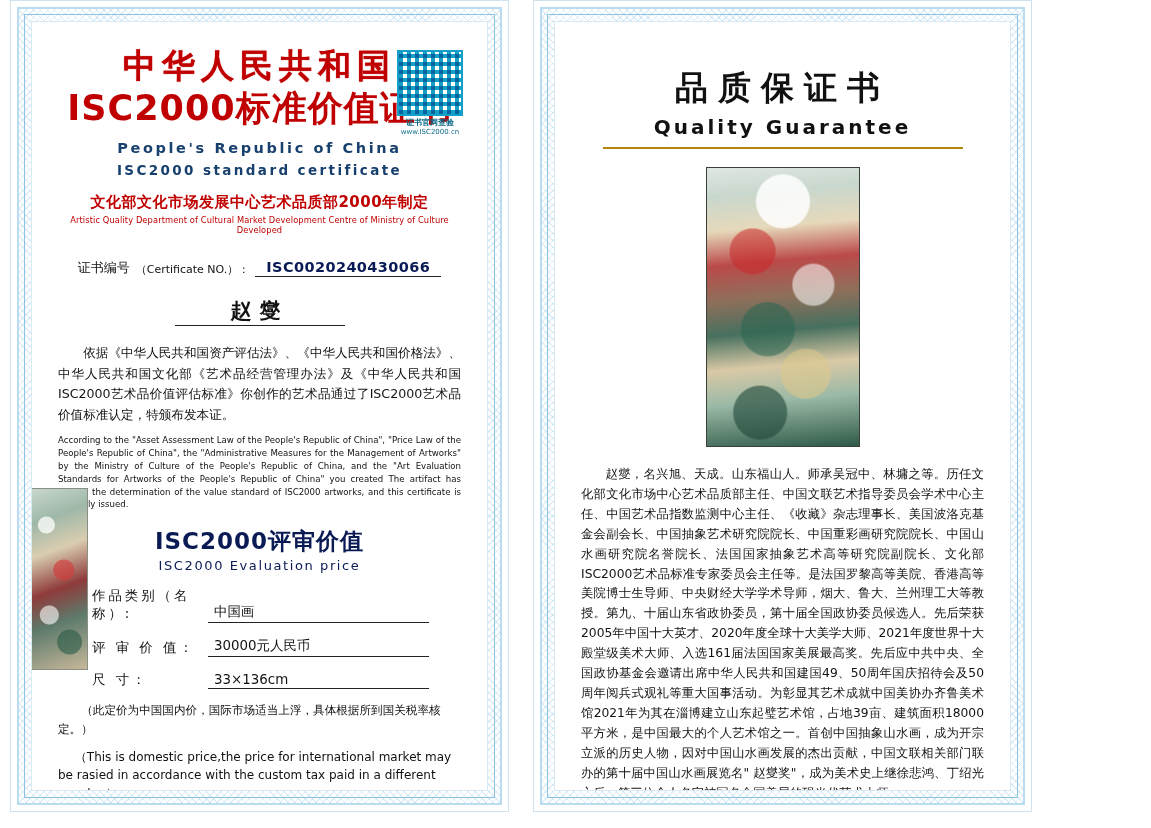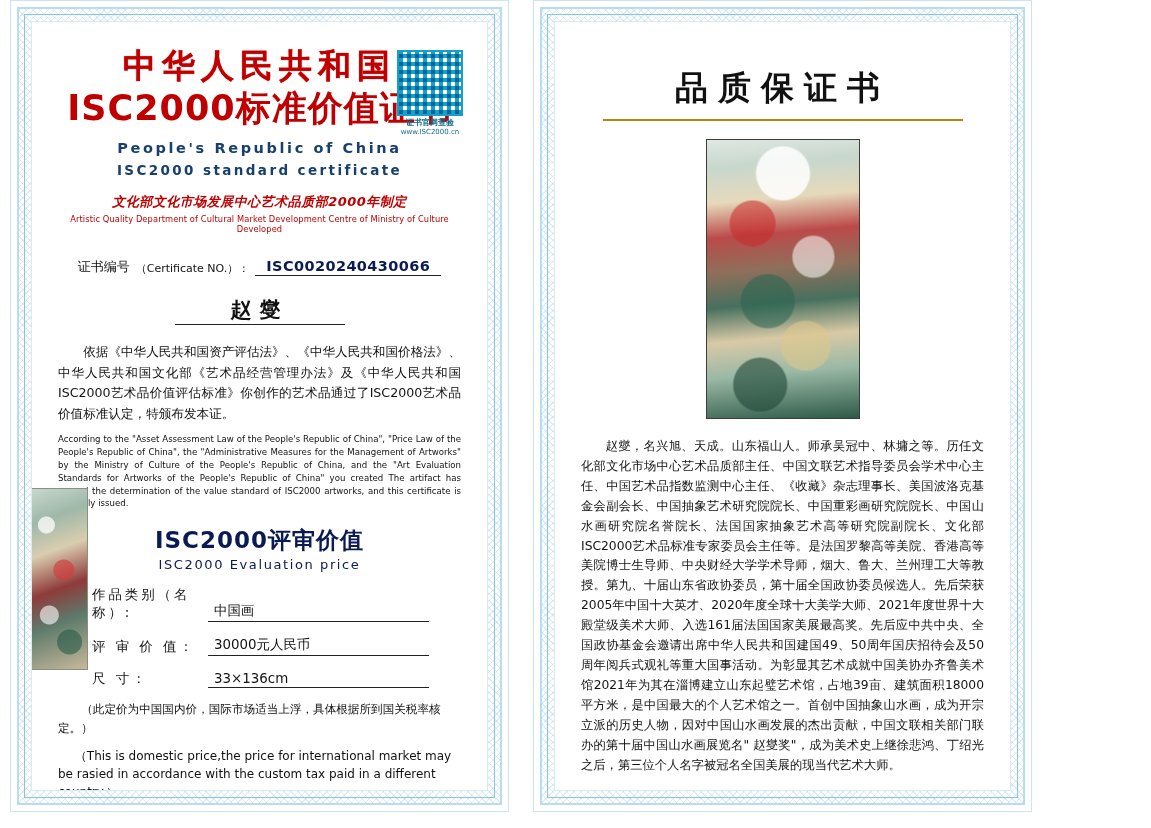--- a/index.html
+++ b/index.html
@@ -76,22 +76,22 @@
   }
   .title-en2{
     text-align:center;
     color:#17406e;
     font-weight:bold;
     font-size:13.5px;
     letter-spacing:2.4px;
     line-height:1.5;
   }
   .dept-cn{
-    text-align:center;color:#c00000;font-weight:bold;font-size:13px;
-    letter-spacing:.5px;margin-top:13px;font-style:italic;
+    text-align:center;color:#c00000;font-weight:bold;font-size:15px;
+    letter-spacing:.5px;margin-top:13px;
   }
   .dept-en{
     text-align:center;color:#c00000;font-size:8.3px;letter-spacing:.1px;margin-top:3px;
   }
 
   .qr-box{
     position:absolute;right:18px;top:28px;width:78px;text-align:center;
   }
   .qr{
     width:66px;height:66px;margin:0 auto;
@@ -313,20 +313,21 @@
       </div>
     </div>
   </div>
 
   <div class="cert">
     <div class="guilloche"></div>
     <div class="guilloche2"></div>
     <div class="inner">
       <div class="content">
         <div class="r-title-cn">品质保证书</div>
+        <div class="r-title-en">Quality  Guarantee</div>
         <div class="r-rule"></div>
 
         <div class="artwork"></div>
 
         <div class="r-bio">赵燮，名兴旭、天成。山东福山人。师承吴冠中、林墉之等。历任文化部文化市场中心艺术品质部主任、中国文联艺术指导委员会学术中心主任、中国艺术品指数监测中心主任、《收藏》杂志理事长、美国波洛克基金会副会长、中国抽象艺术研究院院长、中国重彩画研究院院长、中国山水画研究院名誉院长、法国国家抽象艺术高等研究院副院长、文化部ISC2000艺术品标准专家委员会主任等。是法国罗黎高等美院、香港高等美院博士生导师、中央财经大学学术导师，烟大、鲁大、兰州理工大等教授。第九、十届山东省政协委员，第十届全国政协委员候选人。先后荣获2005年中国十大英才、2020年度全球十大美学大师、2021年度世界十大殿堂级美术大师、入选161届法国国家美展最高奖。先后应中共中央、全国政协基金会邀请出席中华人民共和国建国49、50周年国庆招待会及50周年阅兵式观礼等重大国事活动。为彰显其艺术成就中国美协办齐鲁美术馆2021年为其在淄博建立山东起璧艺术馆，占地39亩、建筑面积18000平方米，是中国最大的个人艺术馆之一。首创中国抽象山水画，成为开宗立派的历史人物，因对中国山水画发展的杰出贡献，中国文联相关部门联办的第十届中国山水画展览名" 赵燮奖"，成为美术史上继徐悲鸿、丁绍光之后，第三位个人名字被冠名全国美展的现当代艺术大师。</div>
         <div class="r-stmt">本人证明以上作品为本人创作真迹，作品右下角及相连空白处为本人防伪指印。</div>
 
       </div>
     </div>
   </div>

